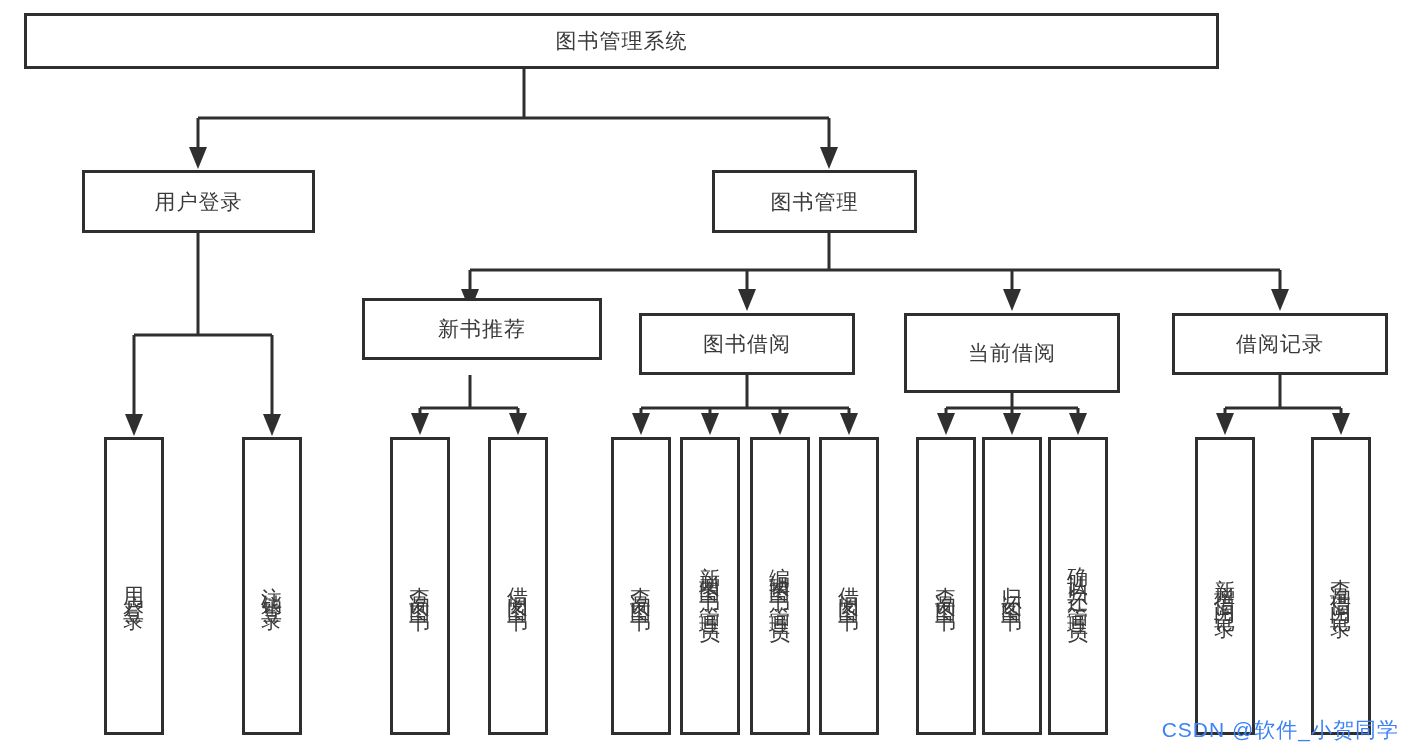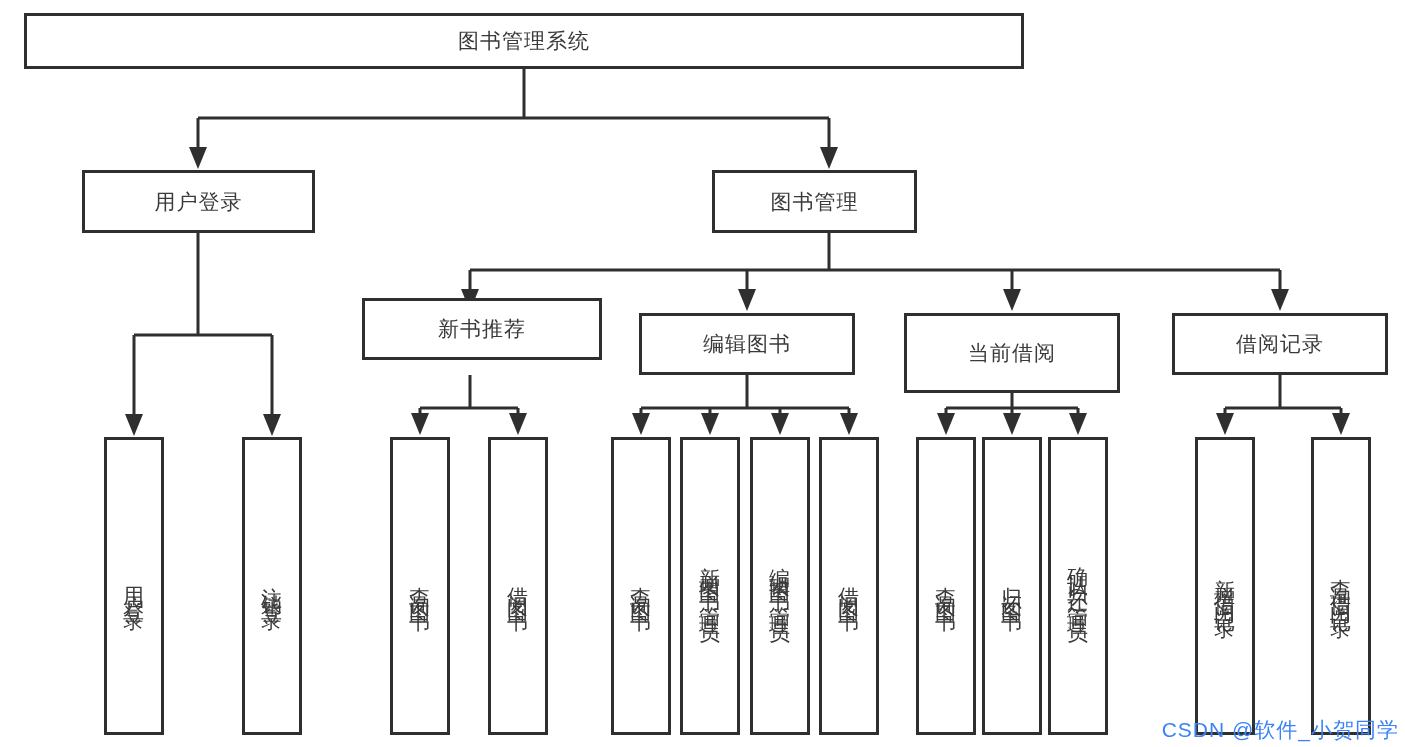--- a/index.html
+++ b/index.html
@@ -32,21 +32,21 @@
   .box.v span {
     writing-mode: vertical-lr;
     text-orientation: mixed;
     font-size: 21px;
     letter-spacing: 8px;
     line-height: 1;
     white-space: nowrap;
     color: #3a3a3a;
   }
   
-  #node-root   { left: 24px;  top: 13px;  width: 1000px; height: 56px; }
+  #node-root   { left: 24px;  top: 13px;  width: 1195px; height: 56px; }
   #node-login  { left: 82px;  top: 170px; width: 233px;  height: 63px; }
   #node-mgmt   { left: 712px; top: 170px; width: 205px;  height: 63px; }
   #node-sec0   { left: 362px; top: 298px; width: 240px;  height: 62px; }
   #node-sec1   { left: 639px; top: 313px; width: 216px;  height: 62px; }
   #node-sec2   { left: 904px; top: 313px; width: 216px;  height: 80px; }
   #node-sec3   { left: 1172px;top: 313px; width: 216px;  height: 62px; }
   
   .leaf { top: 437px; width: 60px; height: 298px; }
   #leaf-a0 { left: 104px; }
   #leaf-a1 { left: 242px; }
@@ -125,21 +125,21 @@
     <span>用户登录</span>
   </div>
   <div class="box h" id="node-mgmt">
     <span>图书管理</span>
   </div>
 
   <div class="box h" id="node-sec0">
     <span>新书推荐</span>
   </div>
   <div class="box h" id="node-sec1">
-    <span>编辑图书</span>
+    <span>图书借阅</span>
   </div>
   <div class="box h" id="node-sec2">
     <span>当前借阅</span>
   </div>
   <div class="box h" id="node-sec3">
     <span>借阅记录</span>
   </div>
 
   <div class="box v leaf" id="leaf-a0">
     <span>用户登录</span>

